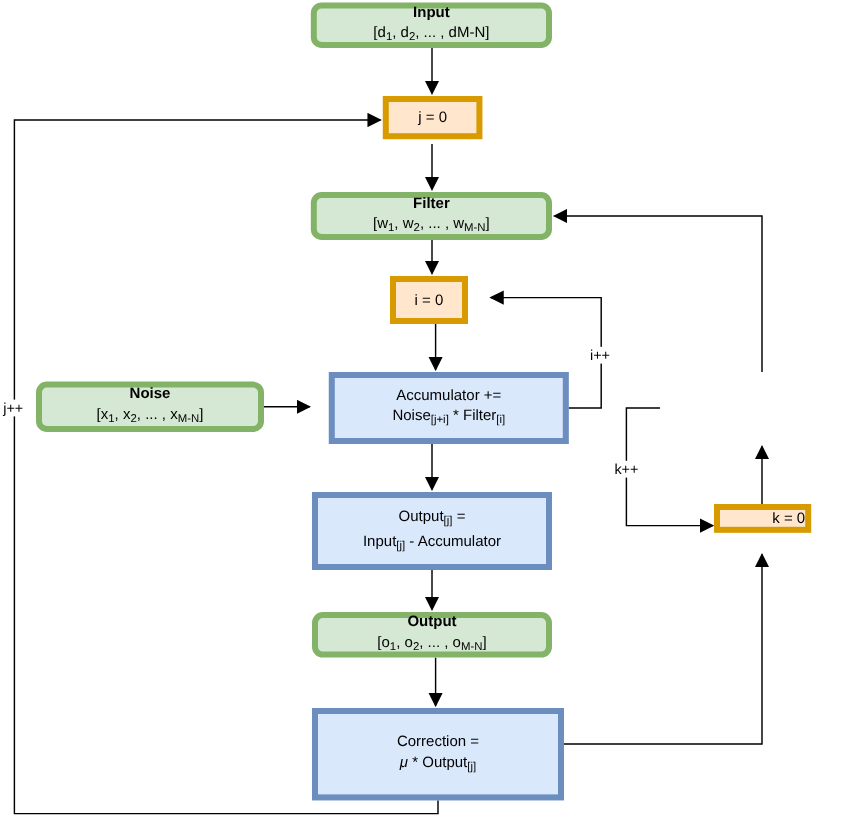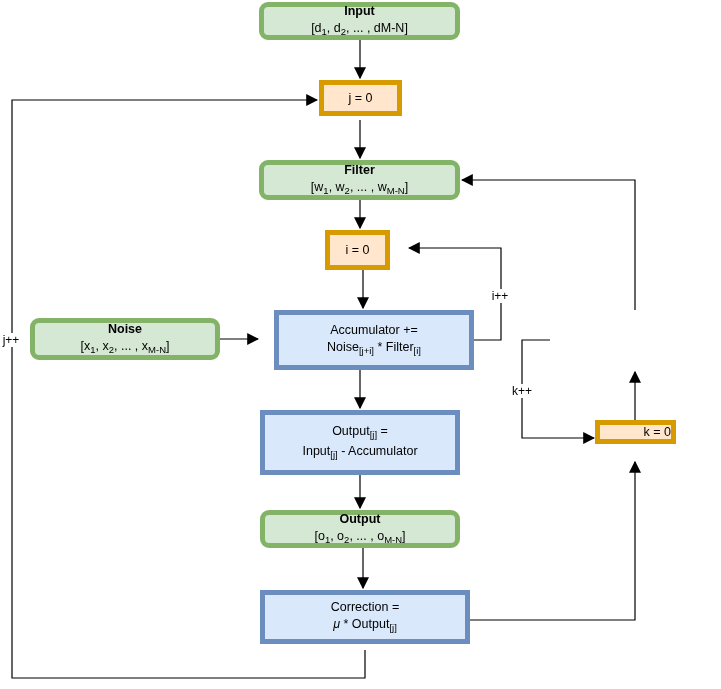--- a/index.html
+++ b/index.html
@@ -76,21 +76,21 @@
       <div class="line"><span>Noise</span><span class="sub">[j+i]</span><span> * Filter</span><span class="sub">[i]</span></div>
     </div>
   <div class="node process" style="left:260px;top:410px;width:200px;height:65px;">
       <div class="line"><span>Output</span><span class="sub">[j]</span><span> =</span></div>
       <div class="line"><span>Input</span><span class="sub">[j]</span><span> - Accumulator</span></div>
     </div>
   <div class="node data" style="left:260px;top:510px;width:200px;height:38px;">
       <div class="line"><span class="b">Output</span></div>
       <div class="line"><span>[o</span><span class="sub">1</span><span>, o</span><span class="sub">2</span><span>, ... , o</span><span class="sub">M-N</span><span>]</span></div>
     </div>
-  <div class="node process" style="left:260px;top:590px;width:210px;height:54px;">
+  <div class="node process" style="left:260px;top:590px;width:210px;height:77px;">
       <div class="line"><span>Correction =</span></div>
       <div class="line"><span class="i">μ</span><span> * Output</span><span class="sub">[j]</span></div>
     </div>
   <div class="node init" style="left:595px;top:420px;width:81px;height:24px;align-items:flex-end;">
       <div class="line"><span>k = 0</span></div>
     </div>
 
   <div class="edge-label" style="left:500px;top:296px;">i++</div>
   <div class="edge-label" style="left:522px;top:391px;">k++</div>
   <div class="edge-label" style="left:11px;top:340px;">j++</div>

